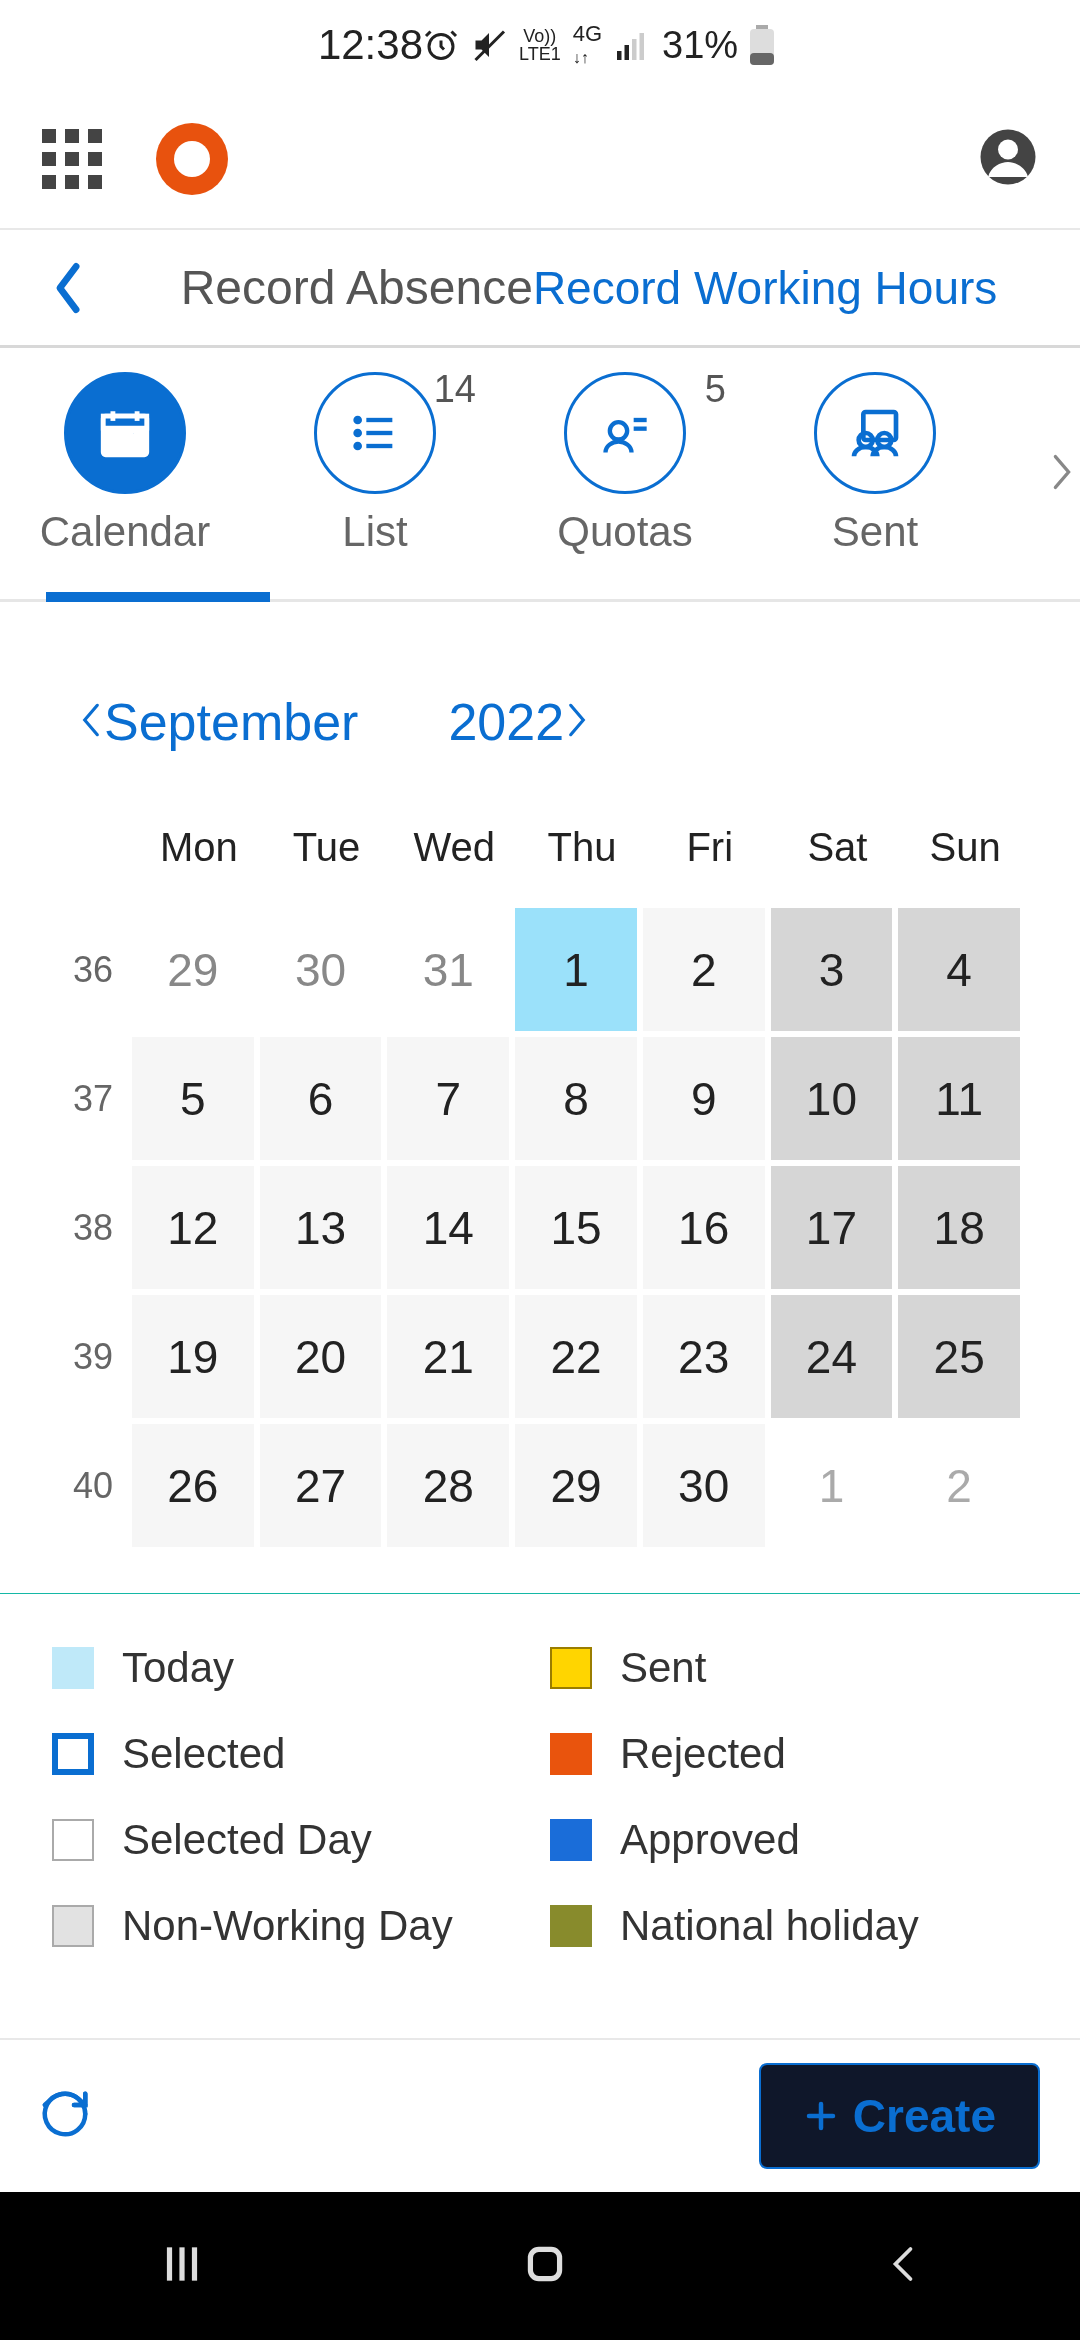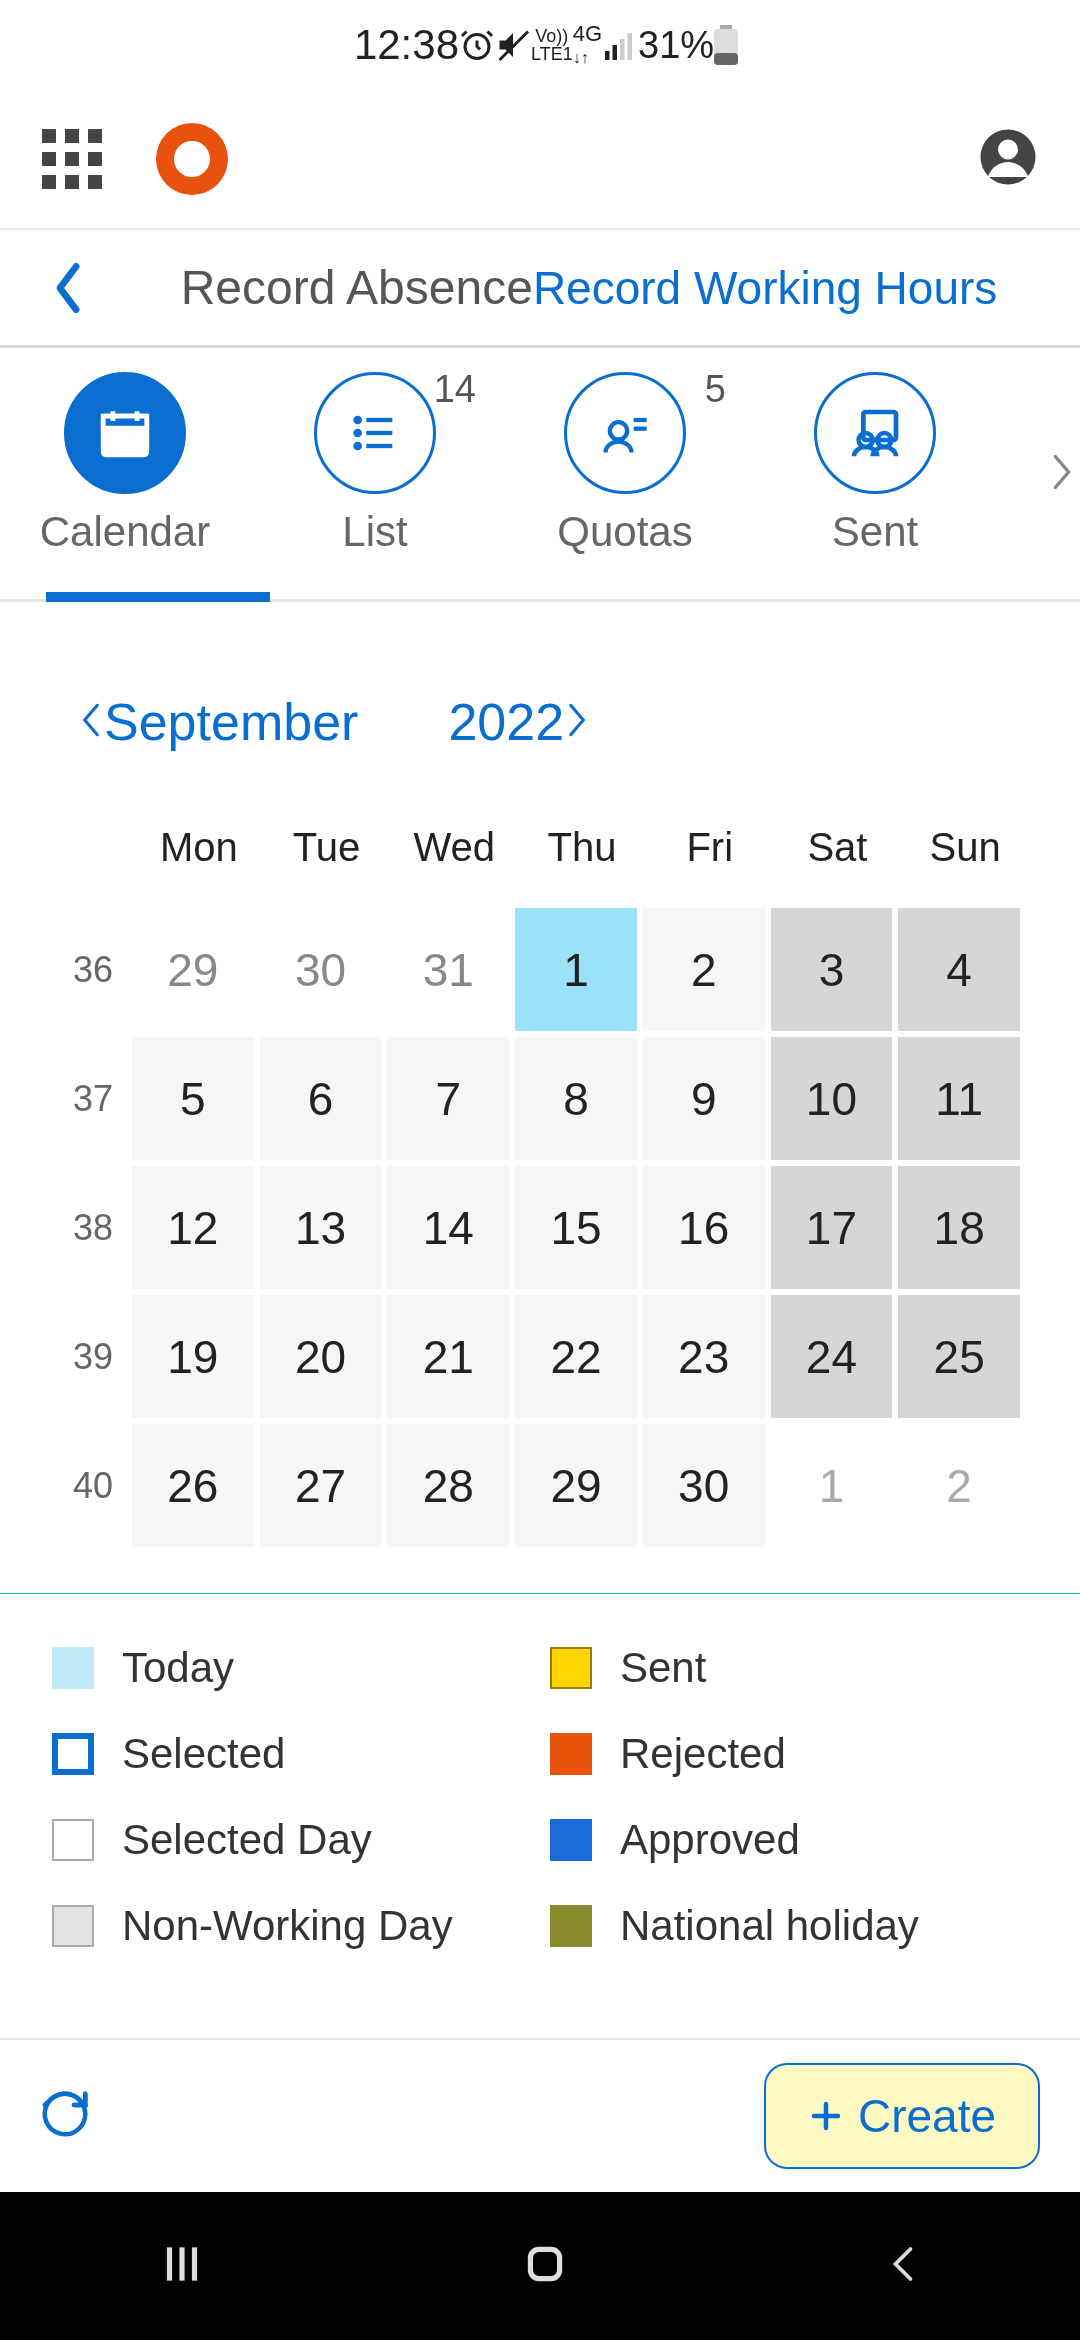--- a/index.html
+++ b/index.html
@@ -1,20 +1,20 @@
 <!DOCTYPE html>
 <html><head>
 <meta charset="utf-8">
 <style>
   * { box-sizing: border-box; margin: 0; padding: 0; font-family: -apple-system, Helvetica, Arial, sans-serif; }
   html, body { width: 1080px; height: 2340px; background: #fff; overflow: hidden; }
 
   
   .status-bar { height: 90px; display: flex; justify-content: center; align-items: center; padding: 0 48px 0 60px; font-size: 42px; color: #222; }
-  .status-right { display: flex; align-items: center; font-size: 32px; }
+  .status-right { display: flex; align-items: center; gap: 12px; font-size: 32px; }
   .status-right svg { flex-shrink: 0; }
 
   
   .app-header { height: 140px; display: flex; align-items: center; padding: 0 42px; border-bottom: 2px solid #e8e8e8; justify-content: space-between; }
   .app-header-left { display: flex; align-items: center; gap: 52px; }
   .apps-grid { display: grid; grid-template-columns: repeat(3, 14px); grid-template-rows: repeat(3, 14px); gap: 9px; }
   .apps-grid span { background: #444; width: 14px; height: 14px; }
   .logo { width: 76px; height: 76px; position: relative; }
 
   
@@ -60,21 +60,21 @@
   .swatch.working { background:#fff; border: 2px solid #aaa;}
   .swatch.nonworking { background:#e2e2e2; border: 2px solid #aaa;}
   .swatch.sent { background:#ffd500; border: 2px solid #9a7d00;}
   .swatch.rejected { background:#e9540d; border:none;}
   .swatch.approved { background:#1a6dd9; border:none;}
   .swatch.holiday { background:#888b2c; border:none;}
 
   
   .footer { position: absolute; bottom: 148px; left:0; right:0; height: 154px; border-top: 2px solid #e8e8e8; display: flex; align-items: center; justify-content: space-between; padding: 0 40px 0 38px; background:#fff;}
   .refresh { color:#0a6ed1; }
-  .create-btn { border: 2px solid #0a6ed1; background:#fef9c3; color:#0a6ed1; font-size:46px; padding: 24px 42px; border-radius:23px; display:flex; align-items:center; gap:14px; font-weight:400;}
+  .create-btn { border: 2px solid #0a6ed1; background:#0f172a; color:#0a6ed1; font-size:46px; padding: 24px 42px; border-radius:8px; display:flex; align-items:center; gap:14px; font-weight:700;}
 
   
   .android-nav { position:absolute; bottom:0; left:0; right:0; height:148px; background:#000; display:flex; align-items:center; justify-content:space-around; }
   .android-nav-btn { color:#ccc; }
 </style>
 </head>
 <body>
 
 <div class="status-bar">
   <div>12:38</div>

